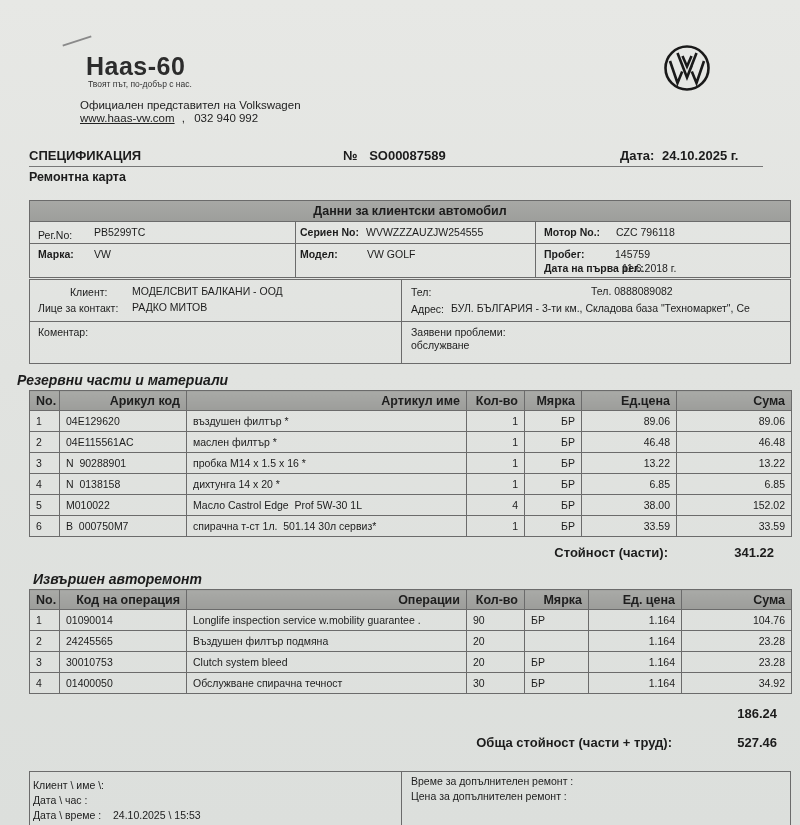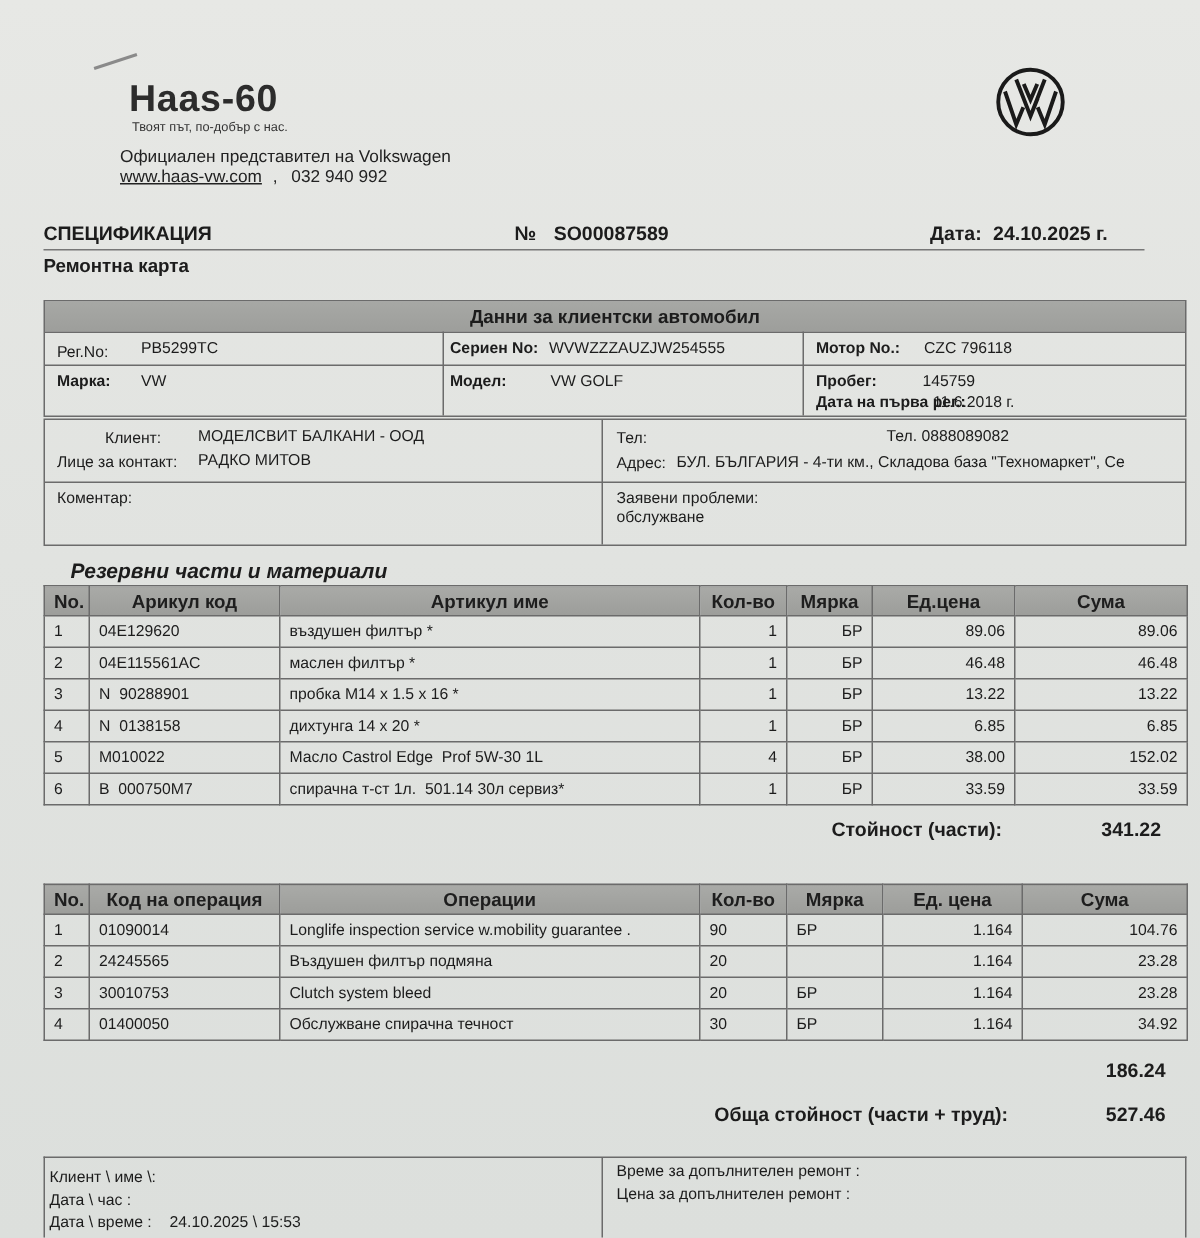--- a/index.html
+++ b/index.html
@@ -44,21 +44,21 @@
   .veh-row { position:absolute; left:0; right:0; border-top:1px solid #6b6b6b; }
   .vline { position:absolute; top:20px; bottom:0; width:1px; background:#6b6b6b; }
 
   
   .cli { left: 29px; top: 279px; width: 762px; height: 85px; }
 
   
   .sec-title { font-size: 14px; font-weight: bold; font-style: italic; }
   table.grid { position:absolute; border-collapse: collapse; table-layout: fixed; }
   table.grid th, table.grid td { border: 1px solid #6b6b6b; padding: 0 6px; white-space: nowrap; overflow:hidden; }
-  table.grid th { background: linear-gradient(180deg,#a9aaa7,#9c9d9a); font-size: 12.5px; font-weight: bold; text-align:center; height: 19px; color:#1e1e1e; }
+  table.grid th { background: linear-gradient(180deg,#a9aaa7,#9c9d9a); font-size: 12.5px; font-weight: bold; text-align:right; height: 19px; color:#1e1e1e; }
   table.grid td { font-size: 10.5px; height: 20px; }
   .r { text-align: right; }
   .c { text-align: center; }
 
   .total-lbl { font-size: 13px; font-weight: bold; text-align: right; }
   .total-val { font-size: 13px; font-weight: bold; text-align: right; }
 
   .foot { left: 29px; top: 771px; width: 762px; height: 54px; }
 </style>
 </head>
@@ -125,29 +125,29 @@
     <div class="vline" style="left:371px;top:0;"></div>
 
     <span class="abs lbl" style="left:8px;top:6px;margin-left:32px;">Клиент:</span>
     <span class="abs val" style="left:102px;top:5px;">МОДЕЛСВИТ БАЛКАНИ - ООД</span>
     <span class="abs lbl" style="left:8px;top:22px;">Лице за контакт:</span>
     <span class="abs val" style="left:102px;top:21px;">РАДКО МИТОВ</span>
 
     <span class="abs lbl" style="left:381px;top:6px;">Тел:</span>
     <span class="abs val" style="left:561px;top:5px;">Тел. 0888089082</span>
     <span class="abs lbl" style="left:381px;top:23px;">Адрес:</span>
-    <span class="abs val" style="left:421px;top:22px;">БУЛ. БЪЛГАРИЯ  - 4-ти км., Складова база "Техномаркет", Се</span>
+    <span class="abs val" style="left:421px;top:22px;">БУЛ. БЪЛГАРИЯ  - 3-ти км., Складова база "Техномаркет", Се</span>
 
     <span class="abs lbl" style="left:8px;top:46px;">Коментар:</span>
     <span class="abs val" style="left:8px;top:60px;"></span>
     <span class="abs lbl" style="left:381px;top:46px;">Заявени проблеми:</span>
     <span class="abs val" style="left:381px;top:59px;">обслужване</span>
   </div>
 
-  <div class="abs sec-title" style="left:47px;top:372px;">Резервни части и материали</div>
+  <div class="abs sec-title" style="left:17px;top:372px;">Резервни части и материали</div>
   <table class="grid" style="left:29px;top:390px;width:762px;">
     <colgroup>
       <col style="width:30px">
         <col style="width:127px">
         <col style="width:280px">
         <col style="width:58px">
         <col style="width:57px">
         <col style="width:95px">
         <col style="width:115px">
     </colgroup>
@@ -215,20 +215,21 @@
         <td class="r">1</td>
         <td class="r">БР</td>
         <td class="r">33.59</td>
         <td class="r">33.59</td>
       </tr>
     </tbody>
   </table>
   <div class="abs total-lbl" style="left:420px;top:545px;width:248px;">Стойност (части):</div>
   <div class="abs total-val" style="left:680px;top:545px;width:94px;">341.22</div>
 
+  <div class="abs sec-title" style="left:33px;top:571px;">Извършен авторемонт</div>
   <table class="grid" style="left:29px;top:589px;width:762px;">
     <colgroup>
       <col style="width:30px">
         <col style="width:127px">
         <col style="width:280px">
         <col style="width:58px">
         <col style="width:64px">
         <col style="width:93px">
         <col style="width:110px">
     </colgroup>

